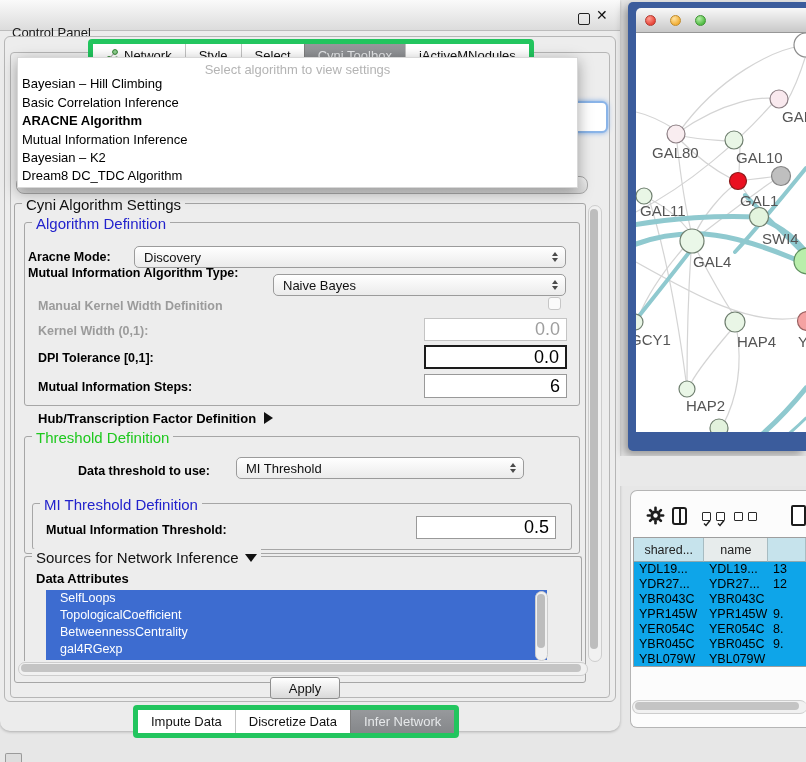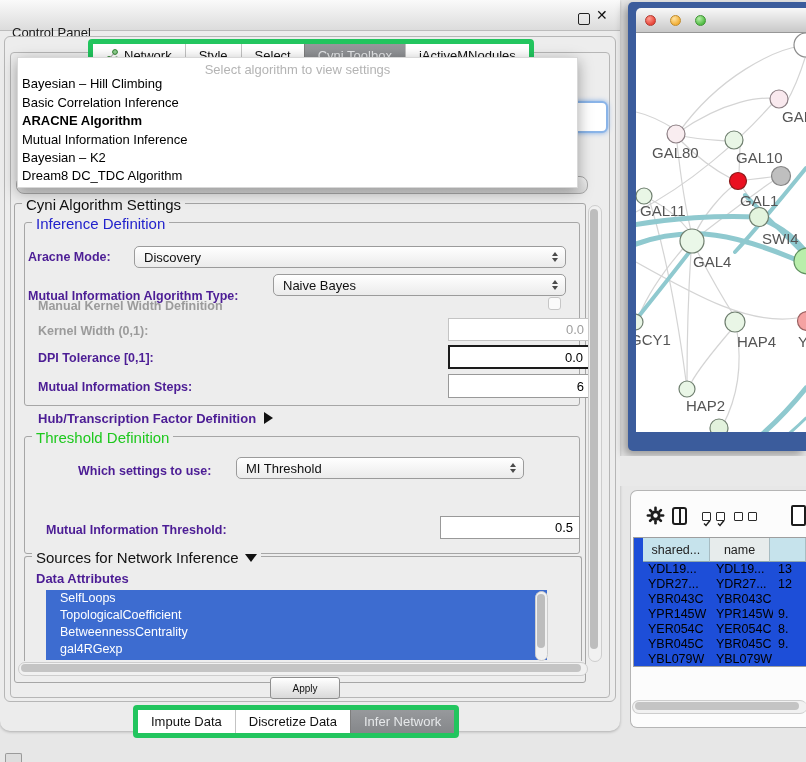--- a/index.html
+++ b/index.html
@@ -25,50 +25,50 @@
   .seg:first-child{border-left:none;}
   .seg.sel{background:linear-gradient(#97999c,#85878a);color:#e6e8ea;border-left-color:#7e7e7e;}
   #tabs-top{left:88px;top:39px;}
   #tabs-bottom{left:133px;top:705px;}
   .net-ico{width:13px;height:13px;margin-right:5px;display:inline-block;}
   
   .grp{border:1px solid #a6a6a6;border-radius:3px;}
   .grp-title{position:absolute;top:-8px;left:7px;background:#ededed;padding:0 4px;font-size:15px;color:#111;white-space:nowrap;text-align:right;}
   .t-blue{color:#2222cc;}
   .t-green{color:#1dc81d;}
-  .lbl{font-size:12.5px;font-weight:700;color:#4c1d95;white-space:nowrap;}
+  .lbl{font-size:12.5px;font-weight:700;color:#000000;white-space:nowrap;}
   .lbl.dis{color:#9b9b9b;}
   
   .combo{display:flex;align-items:center;justify-content:space-between;height:22px;
          background:linear-gradient(#ffffff,#ebebeb);border:1px solid #9b9b9b;border-radius:5px;
          font-size:13px;color:#111;padding:0 7px 0 9px;box-sizing:border-box;}
   .arrows{display:flex;flex-direction:column;gap:2px;}
   .arrows i{display:block;width:0;height:0;border-left:3.5px solid transparent;border-right:3.5px solid transparent;}
   .arrows .up{border-bottom:4px solid #4a4a4a;}
   .arrows .dn{border-top:4px solid #4a4a4a;}
-  .field{background:#fff;border:1px solid #999;font-size:13px;color:#000;text-align:right;
-         padding:0 6px;box-sizing:border-box;display:flex;align-items:center;justify-content:flex-end;margin-left:24px;}
+  .field{background:#fff;border:1px solid #999;font-size:18px;color:#000;text-align:right;
+         padding:0 6px;box-sizing:border-box;display:flex;align-items:center;justify-content:flex-end;}
   .field.dis{border-color:#c4c4c4;color:#9e9e9e;}
   .field.focus{border:2px solid #1b1b1b;}
   .checkbox{width:13px;height:13px;border:1px solid #c6c6c6;border-radius:3px;background:#fafafa;box-sizing:border-box;}
   .tri-r{display:inline-block;width:0;height:0;border-top:6px solid transparent;border-bottom:6px solid transparent;
          border-left:9px solid #111;margin-left:8px;vertical-align:-1px;}
   .tri-d{display:inline-block;width:0;height:0;border-left:6px solid transparent;border-right:6px solid transparent;
          border-top:8px solid #111;margin-left:6px;vertical-align:1px;}
   
   #attr-list{left:46px;top:590px;width:501px;height:70px;background:#3d6cd0;overflow:hidden;}
   .attr-item{height:17px;line-height:17px;color:#fff;font-size:12.5px;padding-left:14px;white-space:nowrap;}
   
   .sbv{background:#f1f1f1;border:1px solid #cdcdcd;border-radius:7px;}
   .sbv .thumb{position:absolute;left:1px;width:8px;background:#bdbdbd;border-radius:5px;}
   .sbh{background:#f1f1f1;border:1px solid #cdcdcd;border-radius:7px;}
   .sbh .thumb{position:absolute;top:1px;height:8px;background:#c4c4c4;border-radius:5px;}
   
   #apply-btn{left:270px;top:677px;width:68px;height:20px;background:linear-gradient(#ffffff,#d9d9d9);
-             border:1px solid #8f8f8f;border-radius:3px;font-size:10px;color:#111;
+             border:1px solid #8f8f8f;border-radius:3px;font-size:13px;color:#111;
              display:flex;align-items:center;justify-content:center;}
   
   #algo-popup{left:17px;top:57px;width:561px;height:131px;background:#fff;z-index:10;
               box-shadow:0 4px 14px rgba(0,0,0,.35);border:1px solid #d8d8d8;box-sizing:border-box;}
   #popup-hint{position:absolute;top:4px;left:0;width:100%;text-align:center;font-size:13px;color:#b4b4b4;}
   .popup-item{position:absolute;left:4px;font-size:13px;color:#000;white-space:nowrap;}
   .popup-item.bold{font-weight:700;}
   #combo-frag{left:556px;top:101px;width:48px;height:28px;background:#fff;border:2px solid #8ab4e8;
               border-radius:6px;box-shadow:0 0 5px #7aa8e6;z-index:5;}
   #combo-sliver{left:16px;top:176px;width:570px;height:16px;border:1px solid #a9a9a9;border-radius:8px;
@@ -85,21 +85,21 @@
   #net-canvas{left:636px;top:33px;width:170px;height:399px;background:#fff;overflow:hidden;}
   
   #tp-header{left:620px;top:456px;width:186px;height:30px;background:#e9e9e9;}
   #tp-panel{left:630px;top:490px;width:176px;height:238px;background:#fcfcfc;border:1px solid #b5b5b5;
             border-radius:7px 0 0 7px;border-right:none;box-sizing:border-box;}
   #tp-toolbar{left:630px;top:500px;width:176px;height:34px;overflow:hidden;}
   .colicon{position:absolute;width:15px;height:18px;border:2px solid #1c1c1c;border-radius:3px;box-sizing:border-box;}
   .colicon i{position:absolute;left:50%;top:0;width:2px;height:100%;background:#1c1c1c;margin-left:-1px;}
   .cb{position:absolute;width:9px;height:9px;border:1.4px solid #2a2a2a;border-radius:1px;background:#fff;box-sizing:border-box;}
   .docicon{position:absolute;width:15px;height:21px;border:2px solid #1c1c1c;border-radius:2px;background:#fff;box-sizing:border-box;}
-  #tablewrap{left:633px;top:537px;width:173px;height:130px;overflow:hidden;border:1px solid #9e9e9e;border-right:none;box-sizing:border-box;background:#1d4ed8;padding-left:9px;}
+  #tablewrap{left:633px;top:537px;width:173px;height:130px;overflow:hidden;border:1px solid #9e9e9e;border-right:none;box-sizing:border-box;background:#0ea5e9;}
   .thead{display:flex;height:24px;}
   .th{box-sizing:border-box;border-right:1px solid #a7bcc2;border-bottom:1px solid #8fa8ae;
       font-size:12.5px;color:#222;display:flex;align-items:center;justify-content:center;}
   .trow{display:flex;height:15px;}
   .td{box-sizing:border-box;font-size:12.5px;color:#000;padding-left:5px;white-space:nowrap;overflow:hidden;line-height:15px;}
   #bl-frag{left:5px;top:753px;width:15px;height:9px;border:1px solid #9a9a9a;border-bottom:none;background:#ddd;border-radius:2px 2px 0 0;}
 </style>
 </head>
 <body>
 
@@ -140,31 +140,31 @@
       <div class="seg">
           <span>jActiveMNodules</span>
         </div>
     </div>
 
     <div class="abs grp" style="left:14px;top:203px;width:570px;height:478px;">
       <span class="grp-title">Cyni Algorithm Settings</span>
     </div>
 
     <div class="abs grp" style="left:24px;top:222px;width:554px;height:182px;">
-      <span class="grp-title t-blue">Inference Definition</span>
+      <span class="grp-title t-blue">Algorithm Definition</span>
     </div>
     <div class="abs lbl" style="left:28px;top:250px;">Aracne Mode:</div>
     <div class="abs combo" style="left:134px;top:246px;width:432px;align-items:center;">
       <span>Discovery</span>
       <span class="arrows">
           <i class="up"></i>
           <i class="dn"></i>
         </span>
     </div>
-    <div class="abs lbl" style="left:28px;top:289px;text-align:right;">Mutual Information Algorithm Type:</div>
+    <div class="abs lbl" style="left:28px;top:266px;text-align:right;">Mutual Information Algorithm Type:</div>
     <div class="abs combo" style="left:273px;top:274px;width:293px;">
       <span>Naive Bayes</span>
       <span class="arrows">
           <i class="up"></i>
           <i class="dn"></i>
         </span>
     </div>
     <div class="abs lbl dis" style="left:38px;top:299px;">Manual Kernel Width Definition</div>
     <div class="abs checkbox" style="left:548px;top:297px;"></div>
     <div class="abs lbl dis" style="left:38px;top:324px;">Kernel Width (0,1):</div>
@@ -174,27 +174,30 @@
     <div class="abs lbl" style="left:38px;top:380px;">Mutual Information Steps:</div>
     <div class="abs field" style="left:424px;top:374px;width:143px;height:24px;">6</div>
 
     <div class="abs lbl" style="left:38px;top:411px;font-size:13px;">
       <span>Hub/Transcription Factor Definition</span><span class="tri-r"></span>
     </div>
 
     <div class="abs grp" style="left:24px;top:436px;width:554px;height:116px;">
       <span class="grp-title t-green">Threshold Definition</span>
     </div>
-    <div class="abs lbl" style="left:78px;top:464px;">Which settings to use:</div>
+    <div class="abs lbl" style="left:78px;top:464px;">Data threshold to use:</div>
     <div class="abs combo" style="left:236px;top:457px;width:288px;">
       <span>MI Threshold</span>
       <span class="arrows">
           <i class="up"></i>
           <i class="dn"></i>
         </span>
+    </div>
+    <div class="abs grp" style="left:32px;top:503px;width:538px;height:45px;">
+      <span class="grp-title t-blue">MI Threshold Definition</span>
     </div>
     <div class="abs lbl" style="left:46px;top:523px;">Mutual Information Threshold:</div>
     <div class="abs field" style="left:416px;top:516px;width:140px;height:23px;">0.5</div>
 
     <div class="abs grp" style="left:24px;top:556px;width:556px;height:104px;border-bottom:none;border-radius:3px 3px 0 0;">
       <span class="grp-title">
         <span>Sources for Network Inference</span><span class="tri-d"></span>
       </span>
     </div>
     <div class="abs lbl" style="left:36px;top:571px;font-size:13px;">Data Attributes</div>

